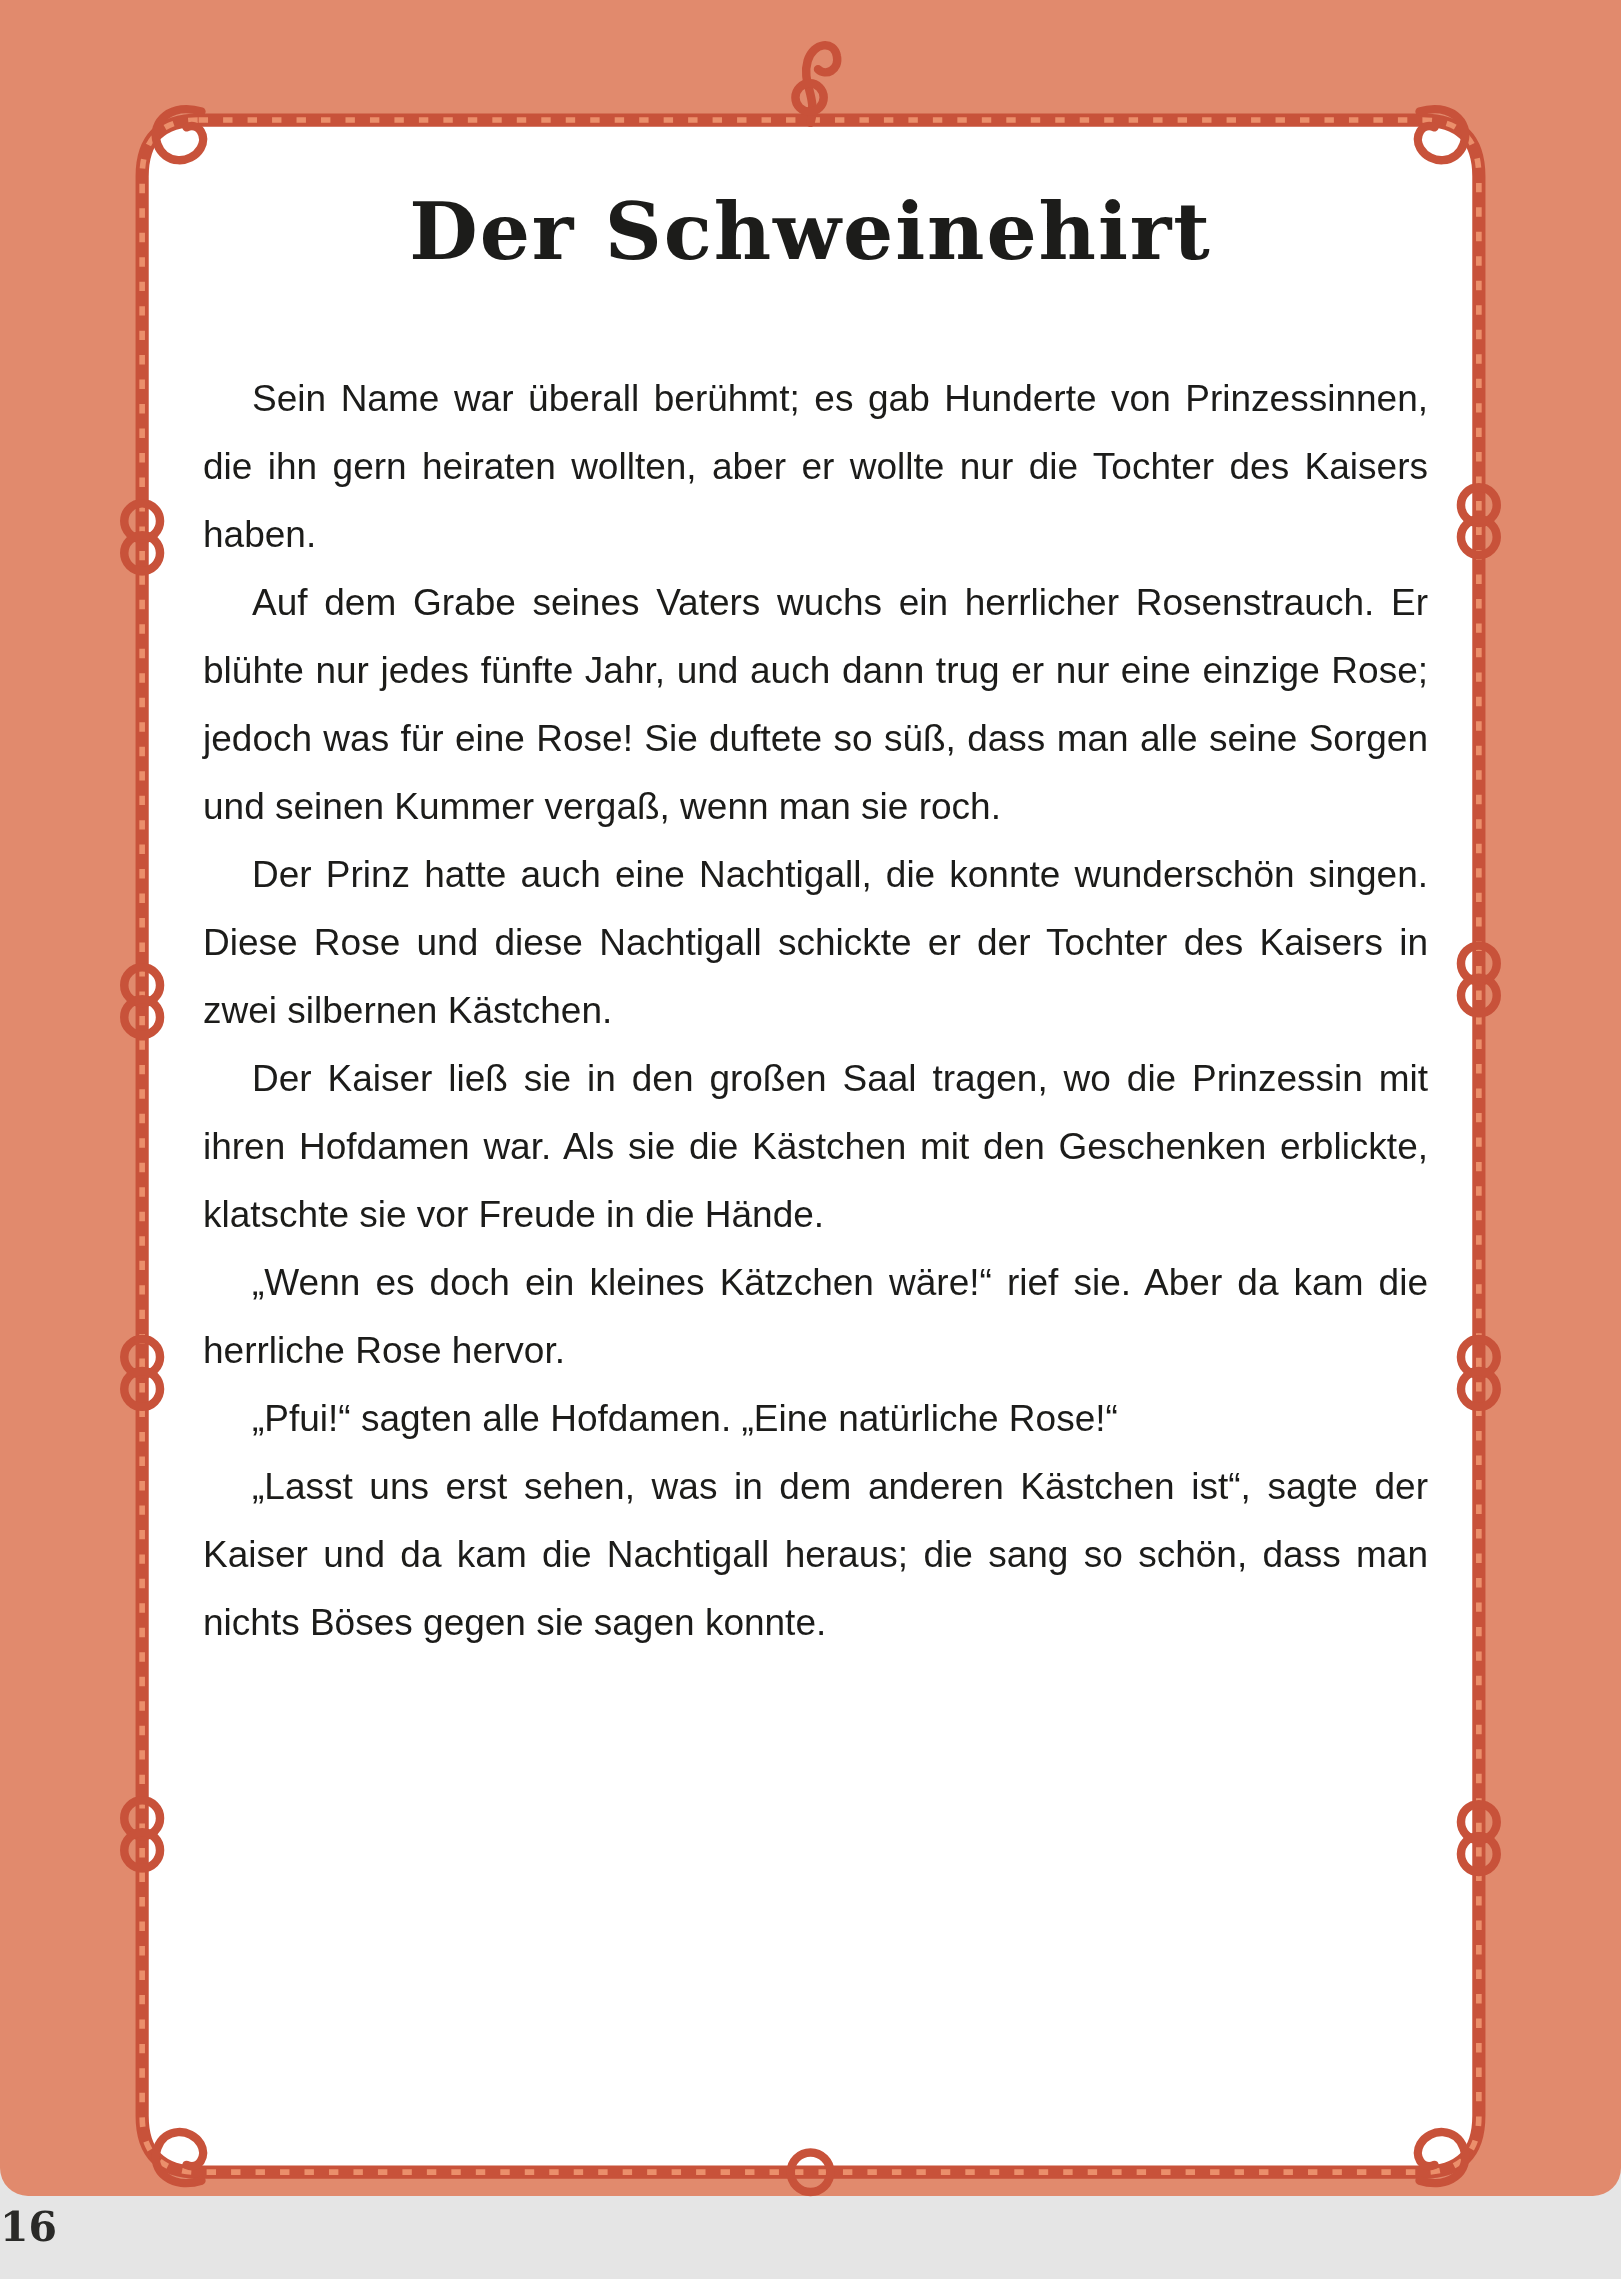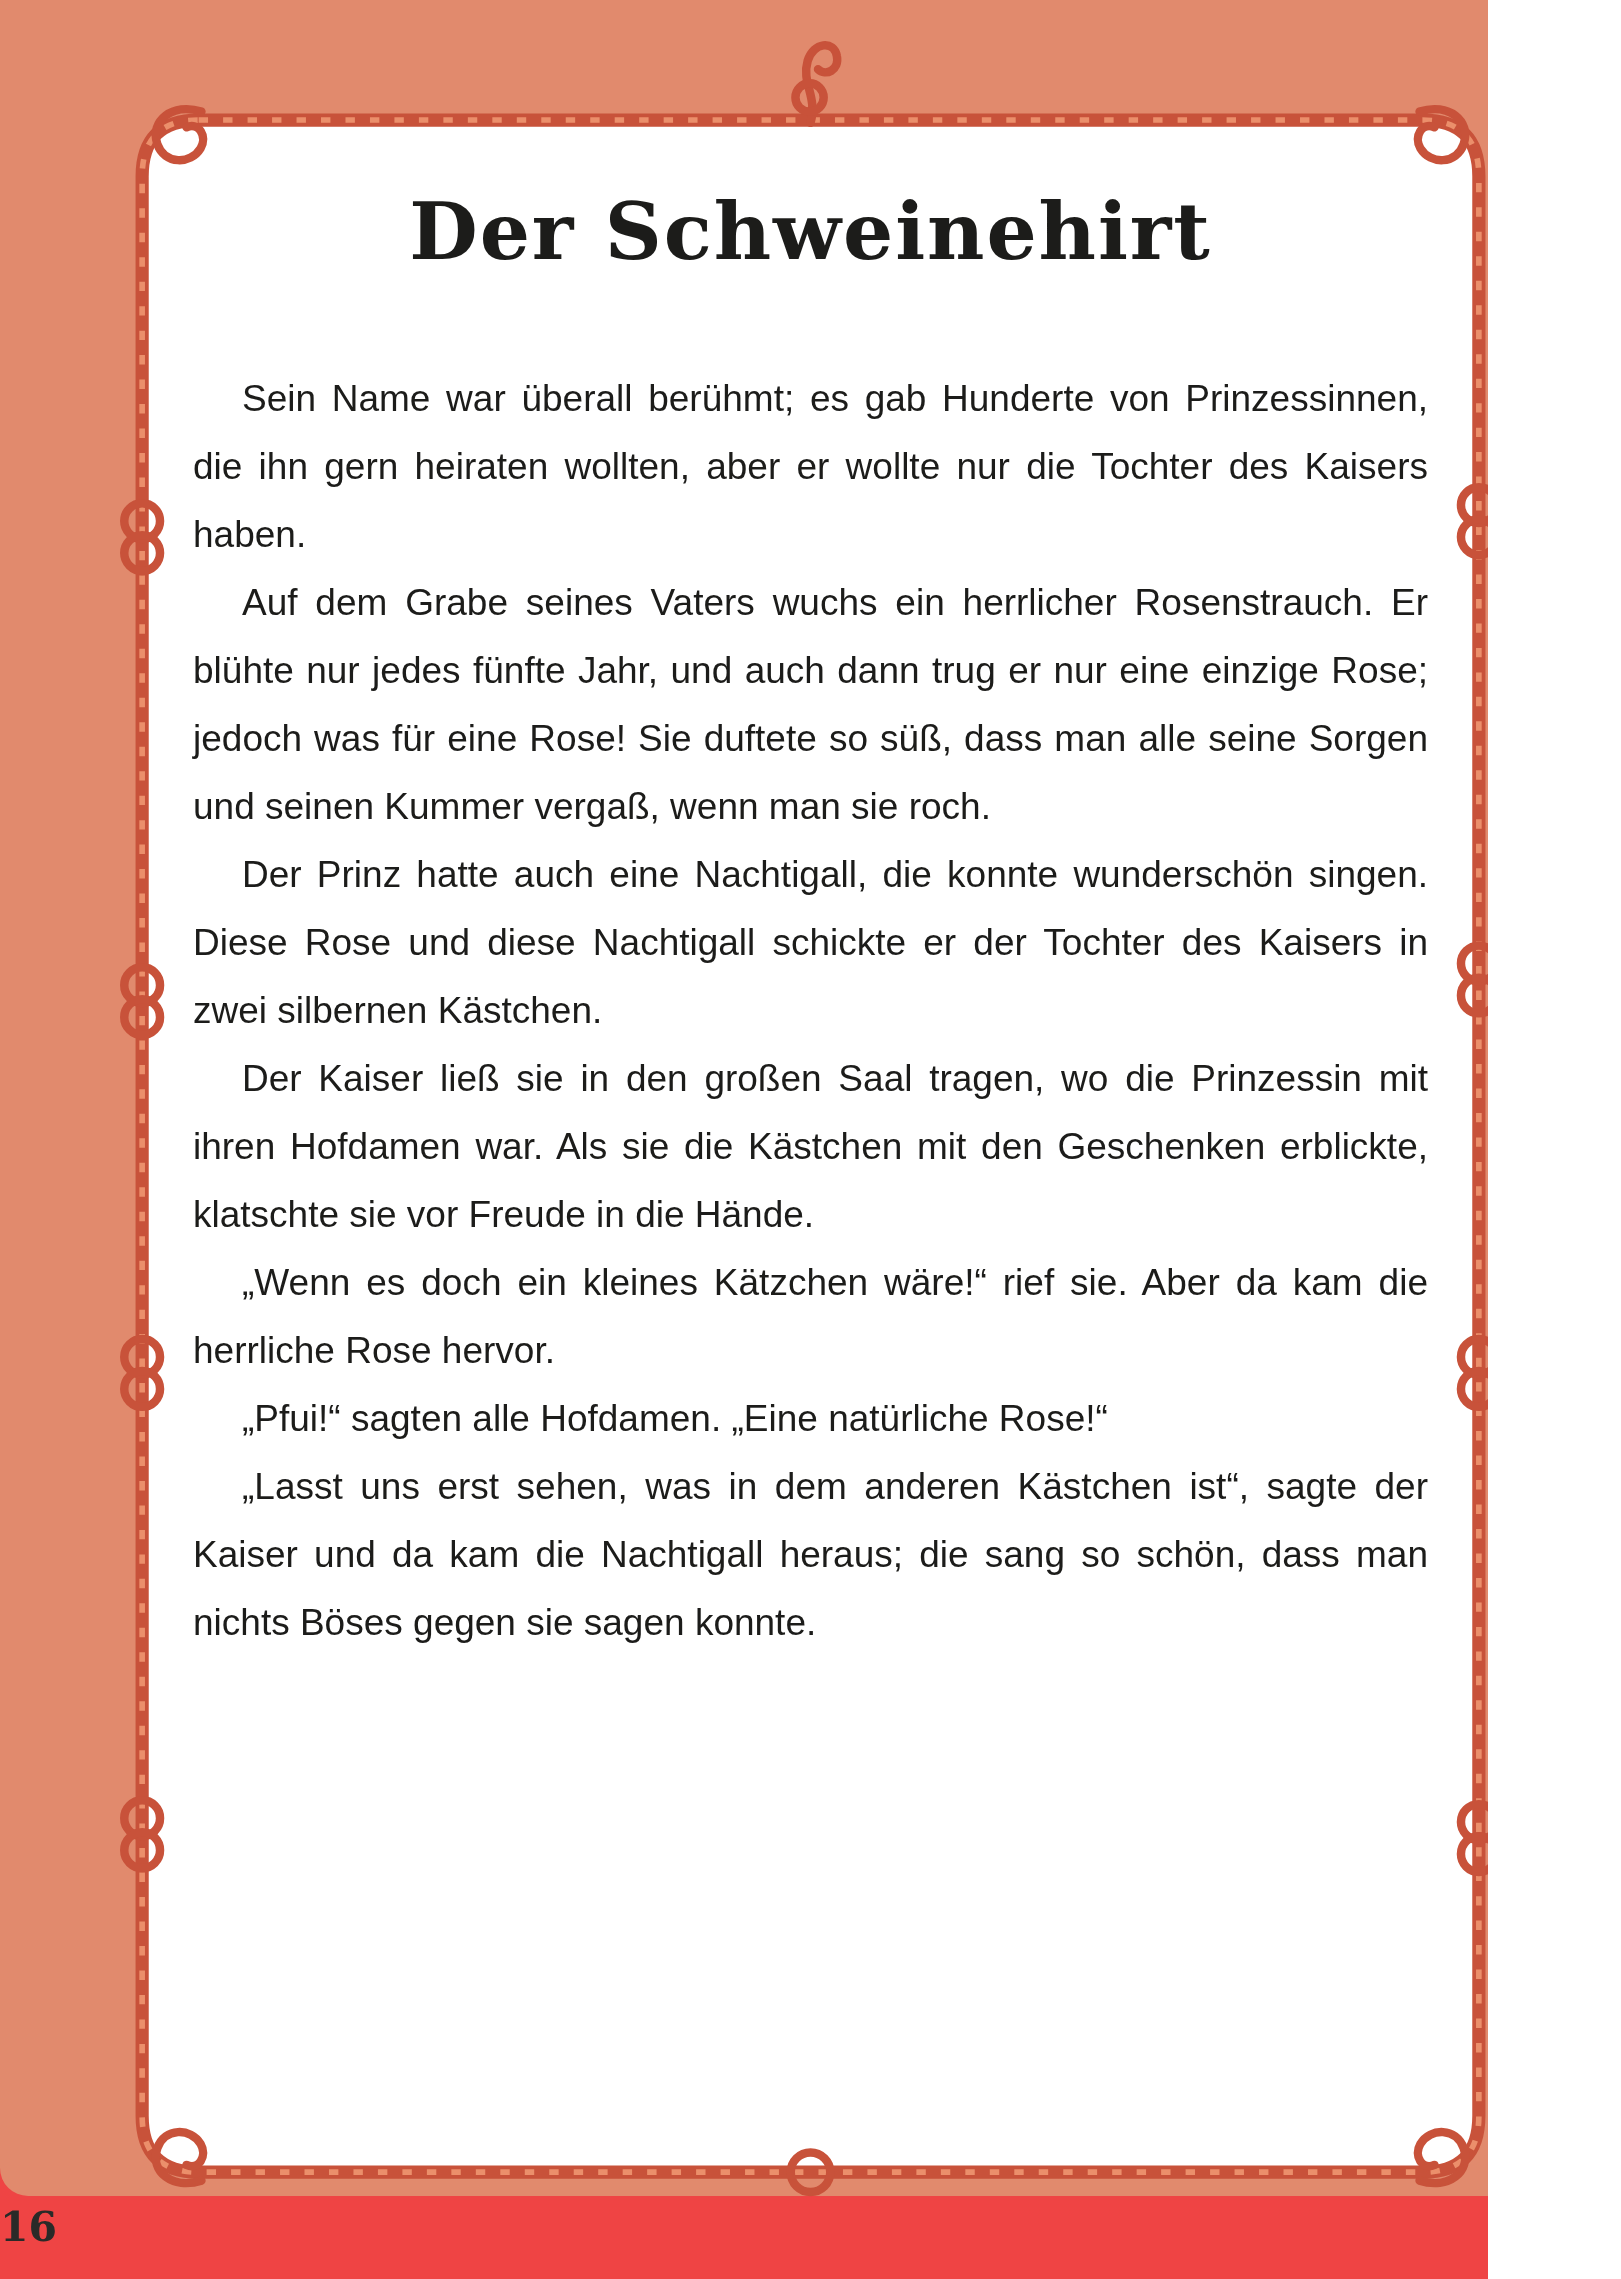--- a/index.html
+++ b/index.html
@@ -1,21 +1,21 @@
 <!DOCTYPE html>
 <html lang="de" style="--background: #e18a6d; --rope: #c8523a; --rope-highlight: #eb8f6b; --panel: #ffffff; --text: #1c1c1a;font-size:15px"><head>
 <meta charset="utf-8">
 <style>
   * { margin:0; padding:0; box-sizing:border-box; }
   html, body {
     width:1621px; height:2280px;
     background:#ffffff;
     font-family:"Liberation Sans", sans-serif;
   }
-  .sheet { position:relative; width:1488px; height:2280px; background:#ef4444; overflow:hidden; }
+  .sheet { position:relative; width:1621px; height:2280px; background:#e5e5e5; overflow:hidden; }
 
   
   .backdrop {
     position:absolute; left:0; top:0;
     width:1621px; height:2196px;
     background:var(--background,#e18a6d);
     border-radius:0 0 28px 28px;
   }
 
   
@@ -45,21 +45,21 @@
   }
 
   .story {
     font-size:37px;
     line-height:68px;
     color:var(--text,#1c1c1a);
     text-align:justify;
     hyphens:auto; -webkit-hyphens:auto;
   }
   .story p { text-indent:0; }
-  .story p.indent { text-indent:49px; }
+  .story p.indent { text-indent:49px;margin-left:10px; }
 
   .page-number {
     position:absolute; left:0; right:0; top:2203px;
     font-family:"DejaVu Serif", serif;
     font-weight:bold;
     font-size:41px;
     color:#2a2a28;
   }
 </style>
 </head>

